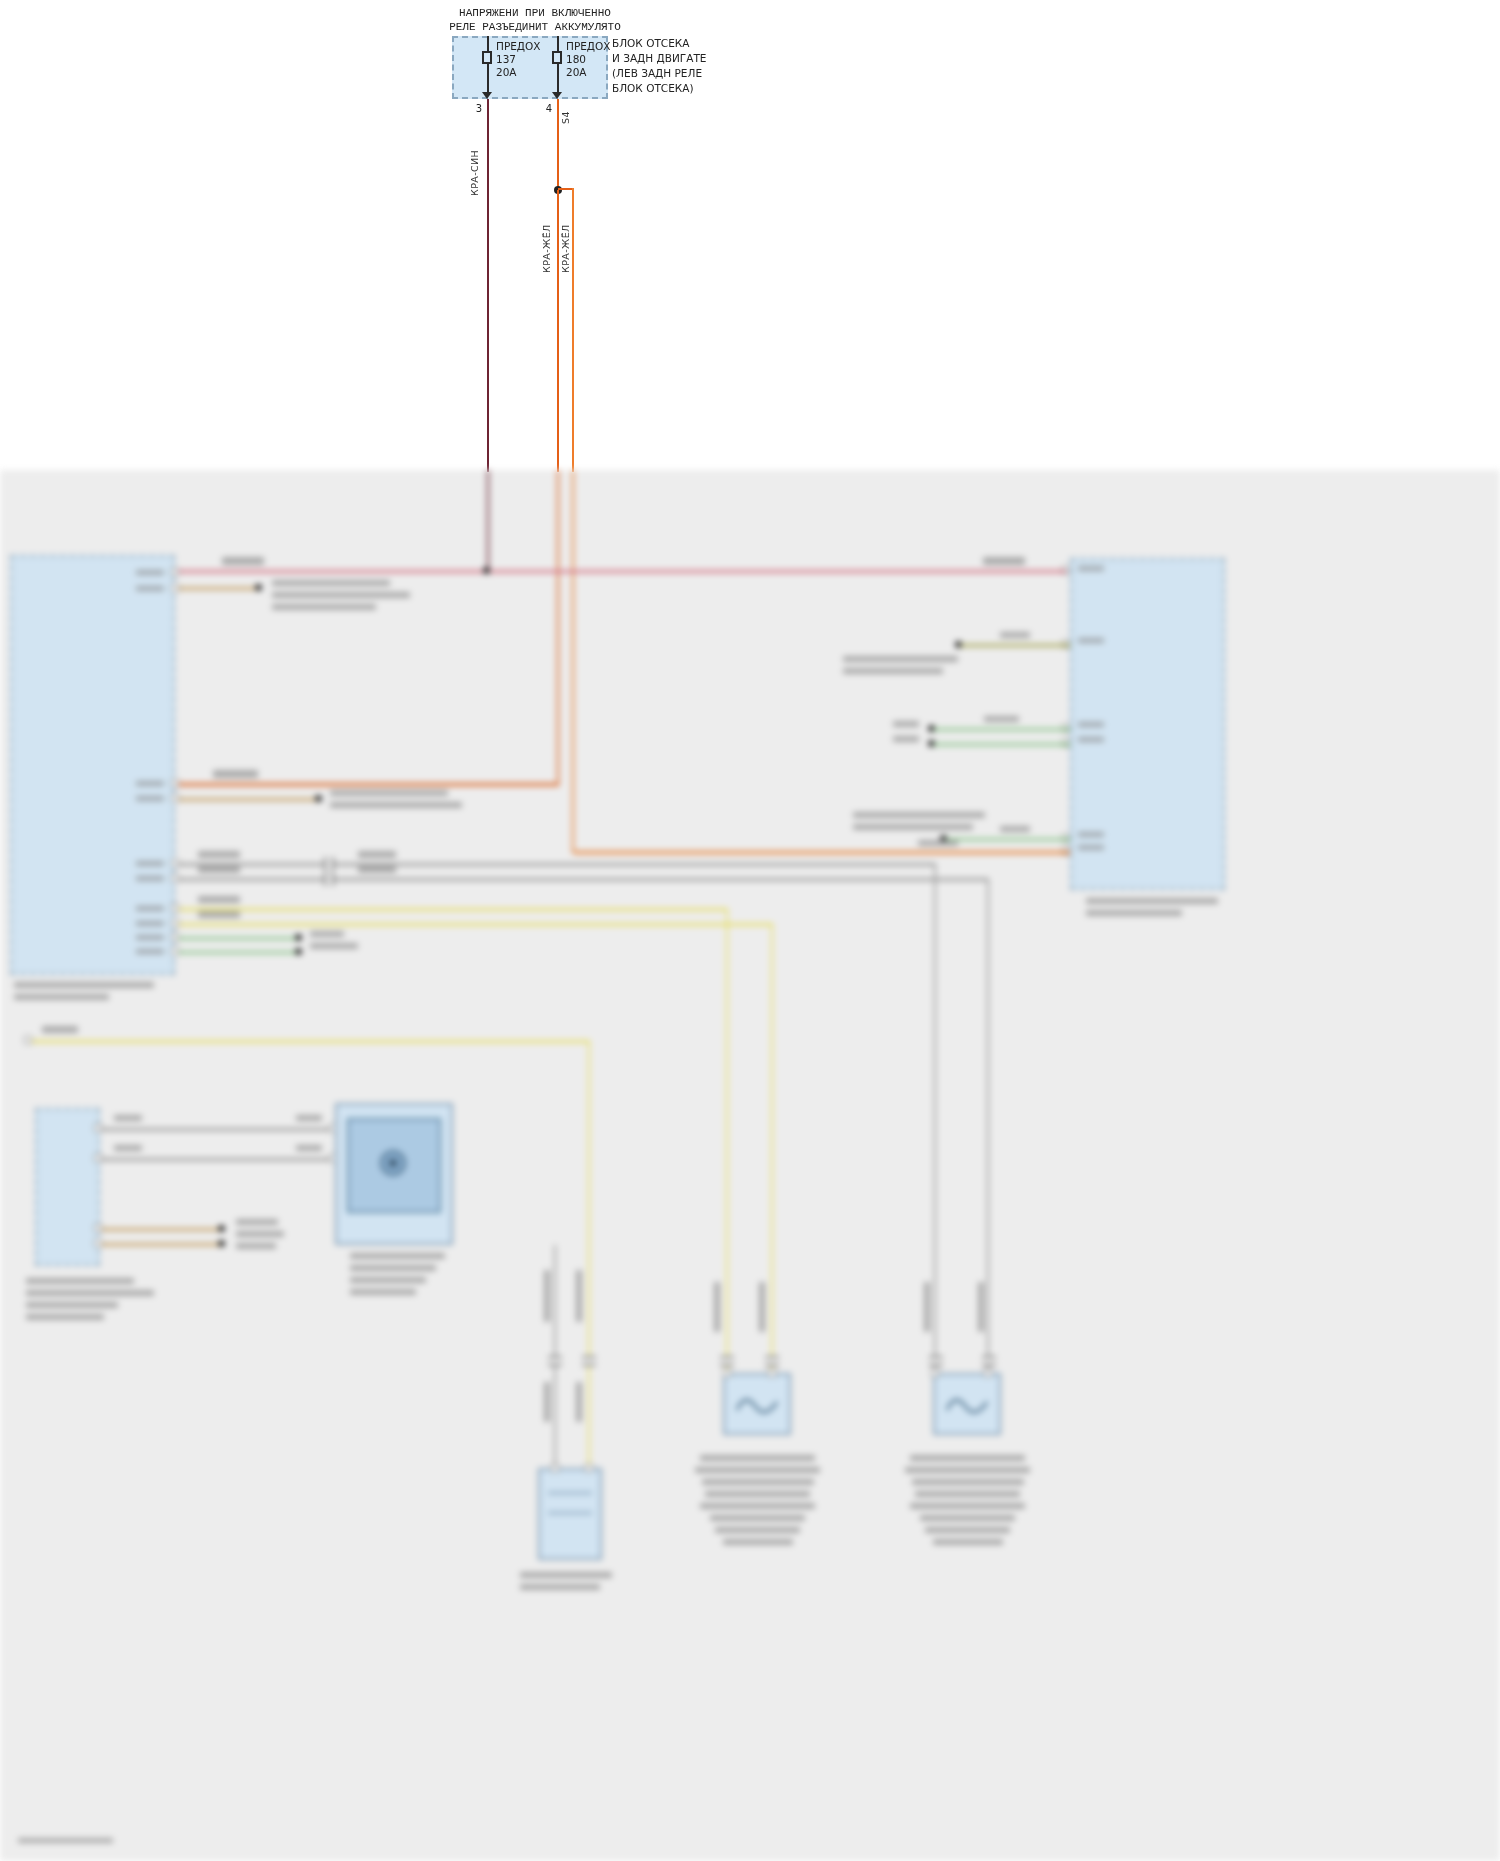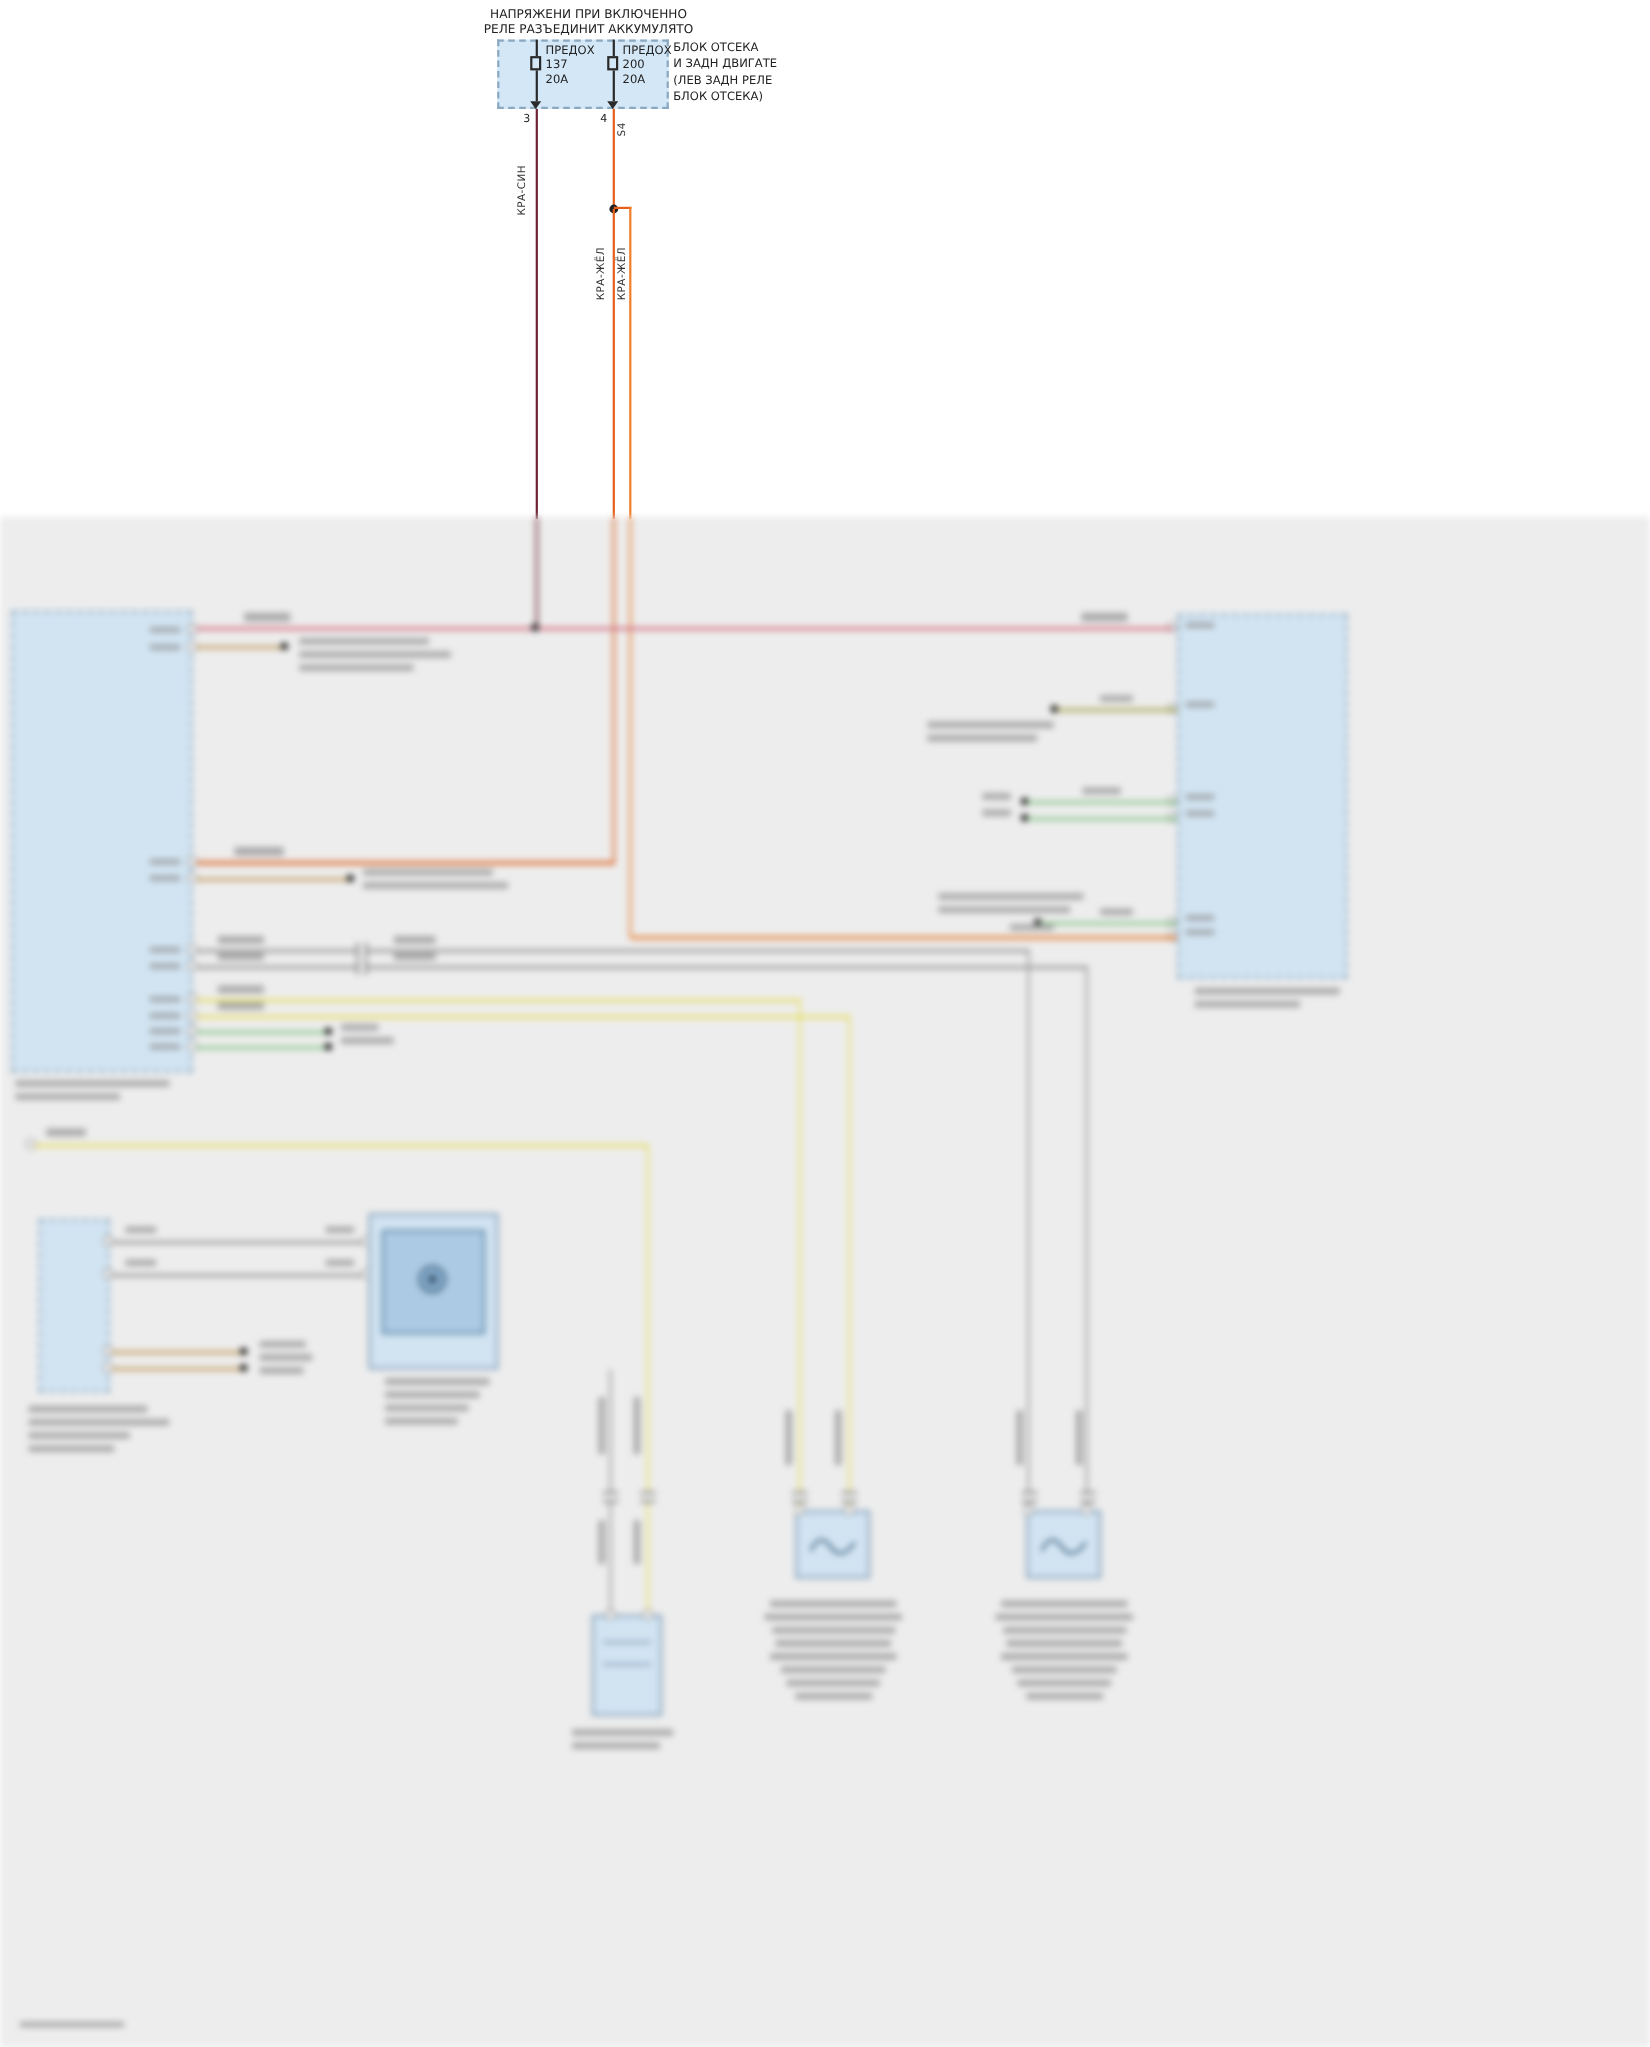--- a/index.html
+++ b/index.html
@@ -44,41 +44,41 @@
          border-top:2px solid #777;border-bottom:2px solid #777;box-sizing:border-box;}
   .innerbox{position:absolute;background:#a9cbe6;border:2px solid #5b87a8;box-sizing:border-box;}
   .motor{position:absolute;width:26px;height:26px;border-radius:50%;background:#7fa8cc;border:2px solid #4a708e;box-sizing:border-box;}
   .motordot{position:absolute;width:8px;height:8px;border-radius:50%;background:#3a5a74;}
 </style>
 </head>
 <body>
 
 <div class="page">
 
-  <div class="note" style="left:390px;top:6px;width:290px;">
+  <div class="note" style="left:390px;top:6px;width:290px;font-family:Liberation Mono, monospace;">
     <div>НАПРЯЖЕНИ ПРИ ВКЛЮЧЕННО</div>
     <div>РЕЛЕ РАЗЪЕДИНИТ АККУМУЛЯТО</div>
   </div>
 
   <div class="fusebox"></div>
 
   <div class="fuseline" style="left:487px;top:36px;height:15px;"></div>
   <div class="fuserect" style="left:482px;top:51px;"></div>
   <div class="fuseline" style="left:487px;top:64px;height:28px;"></div>
   <div class="arrow-down" style="left:482px;top:92px;"></div>
   <div class="txt" style="left:496px;top:40px;">ПРЕДОХ</div>
   <div class="txt" style="left:496px;top:53px;">137</div>
   <div class="txt" style="left:496px;top:66px;">20A</div>
 
   <div class="fuseline" style="left:557px;top:36px;height:15px;"></div>
   <div class="fuserect" style="left:552px;top:51px;"></div>
   <div class="fuseline" style="left:557px;top:64px;height:28px;"></div>
   <div class="arrow-down" style="left:552px;top:92px;"></div>
   <div class="txt" style="left:566px;top:40px;">ПРЕДОХ</div>
-  <div class="txt" style="left:566px;top:53px;">200</div>
+  <div class="txt" style="left:566px;top:53px;">180</div>
   <div class="txt" style="left:566px;top:66px;">20A</div>
 
   <div class="txt" style="left:612px;top:37px;">БЛОК ОТСЕКА</div>
   <div class="txt" style="left:612px;top:52px;">И ЗАДН ДВИГАТЕ</div>
   <div class="txt" style="left:612px;top:67px;">(ЛЕВ ЗАДН РЕЛЕ</div>
   <div class="txt" style="left:612px;top:82px;">БЛОК ОТСЕКА)</div>
 
   <div class="txt" style="left:462px;top:102px;width:20px;text-align:right;font-size:10px;">3</div>
   <div class="txt" style="left:532px;top:102px;width:20px;text-align:right;font-size:10px;">4</div>
   <div class="vtxt" style="left:560px;top:100px;height:24px;">S4</div>

